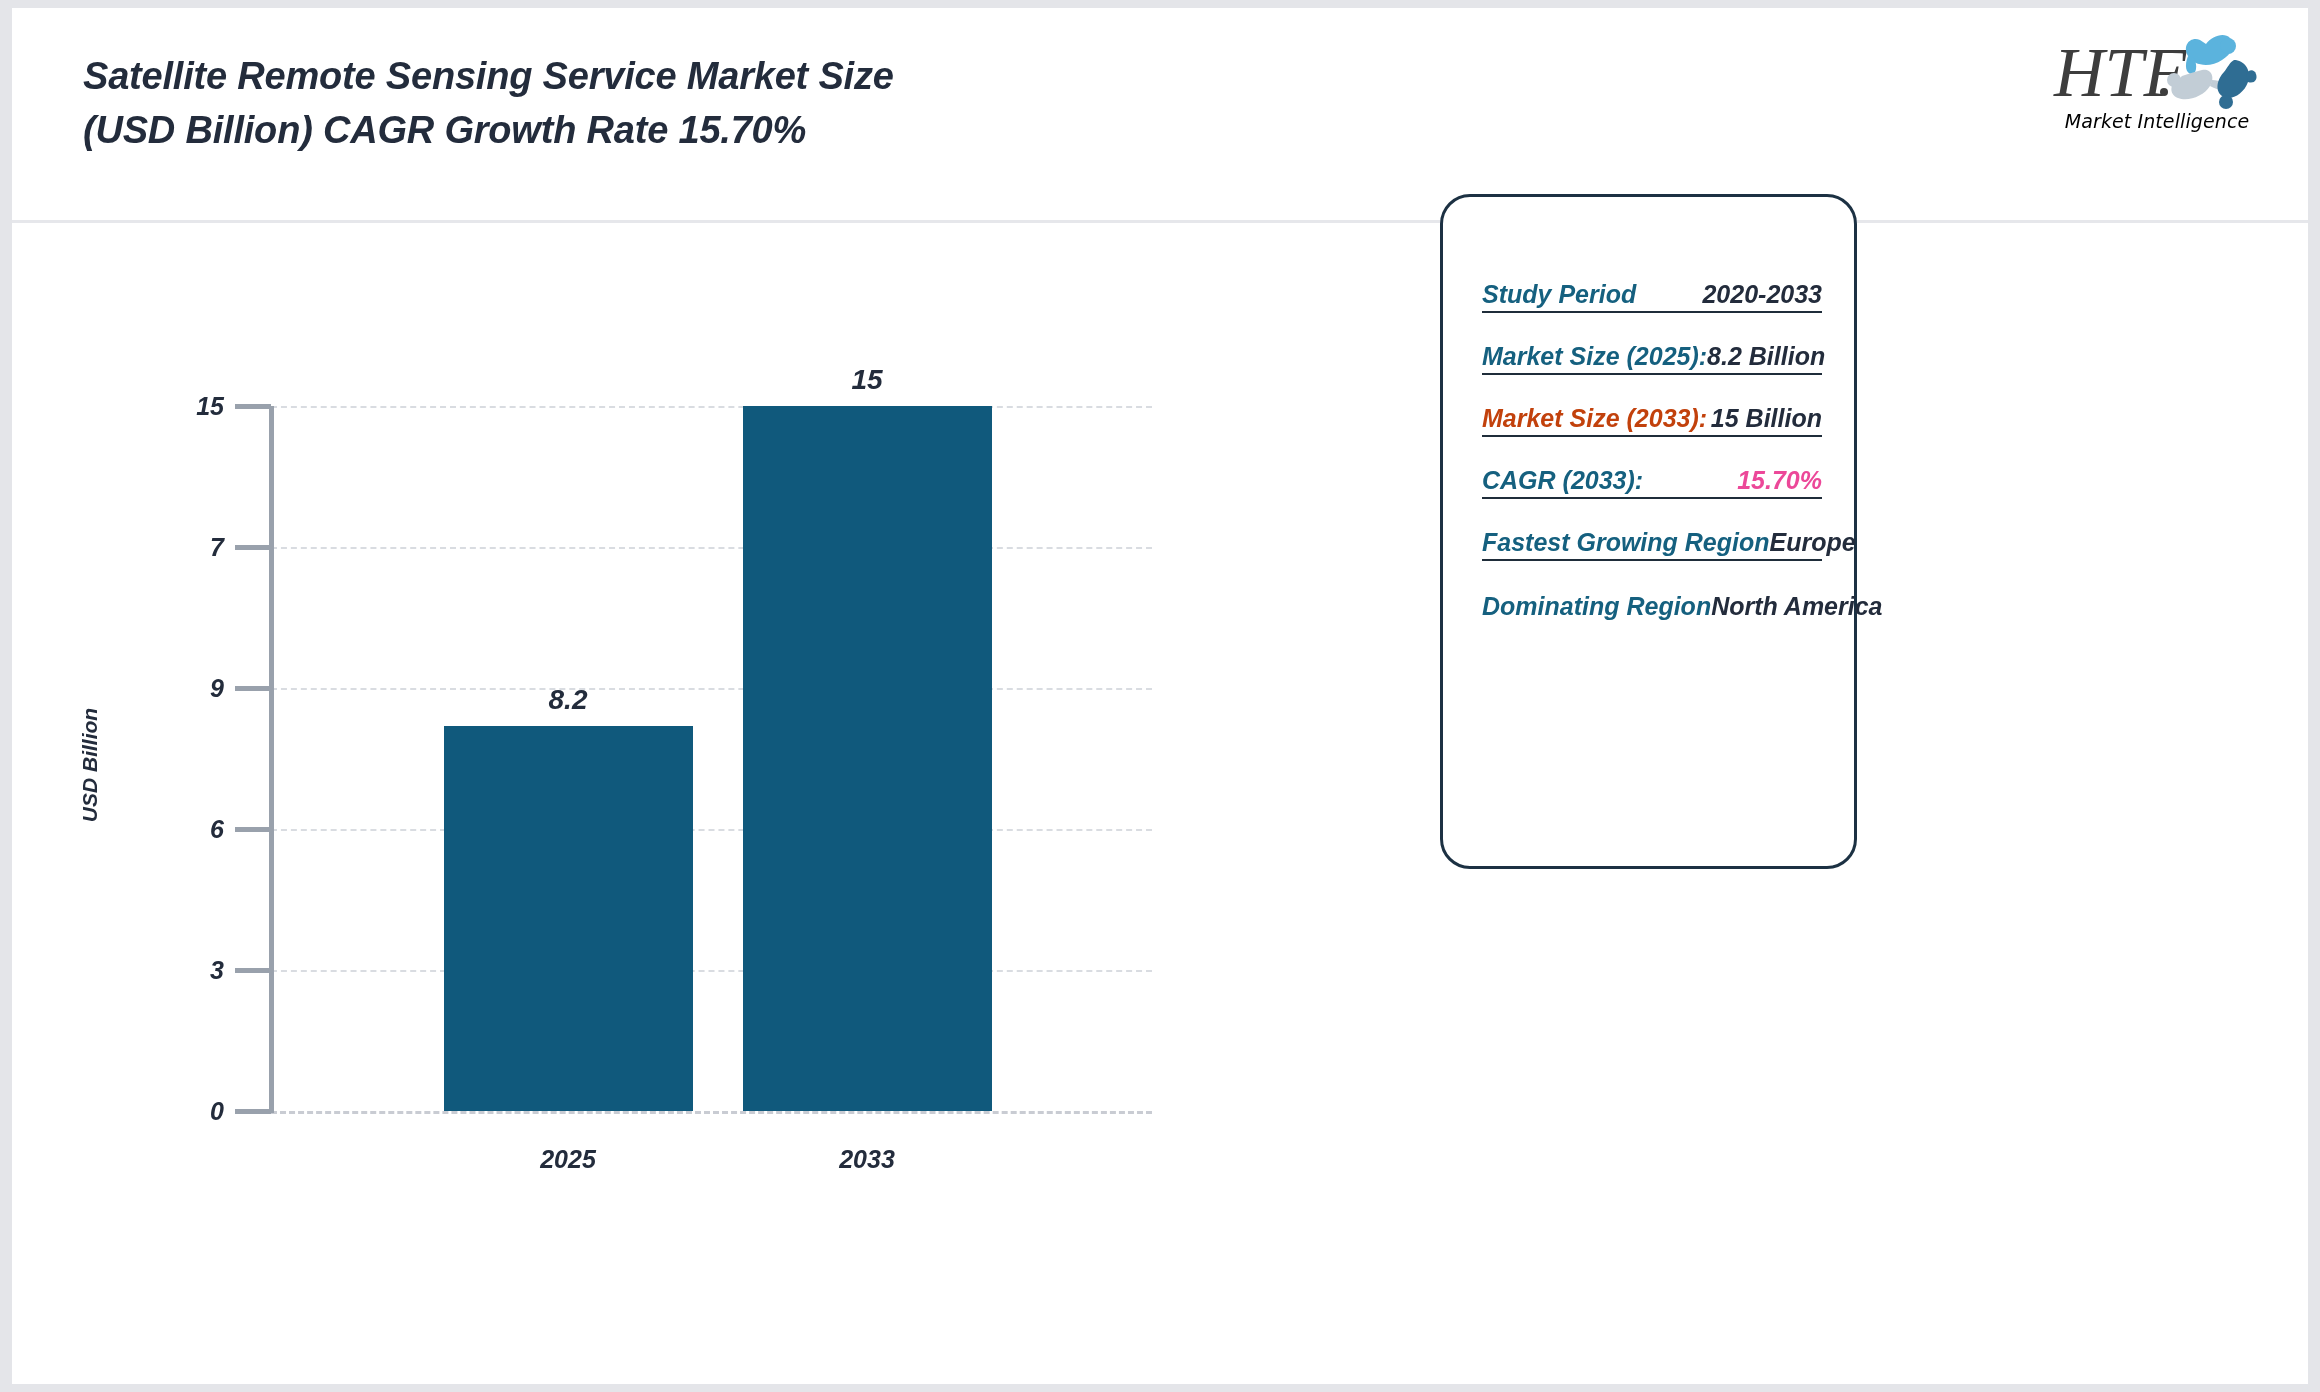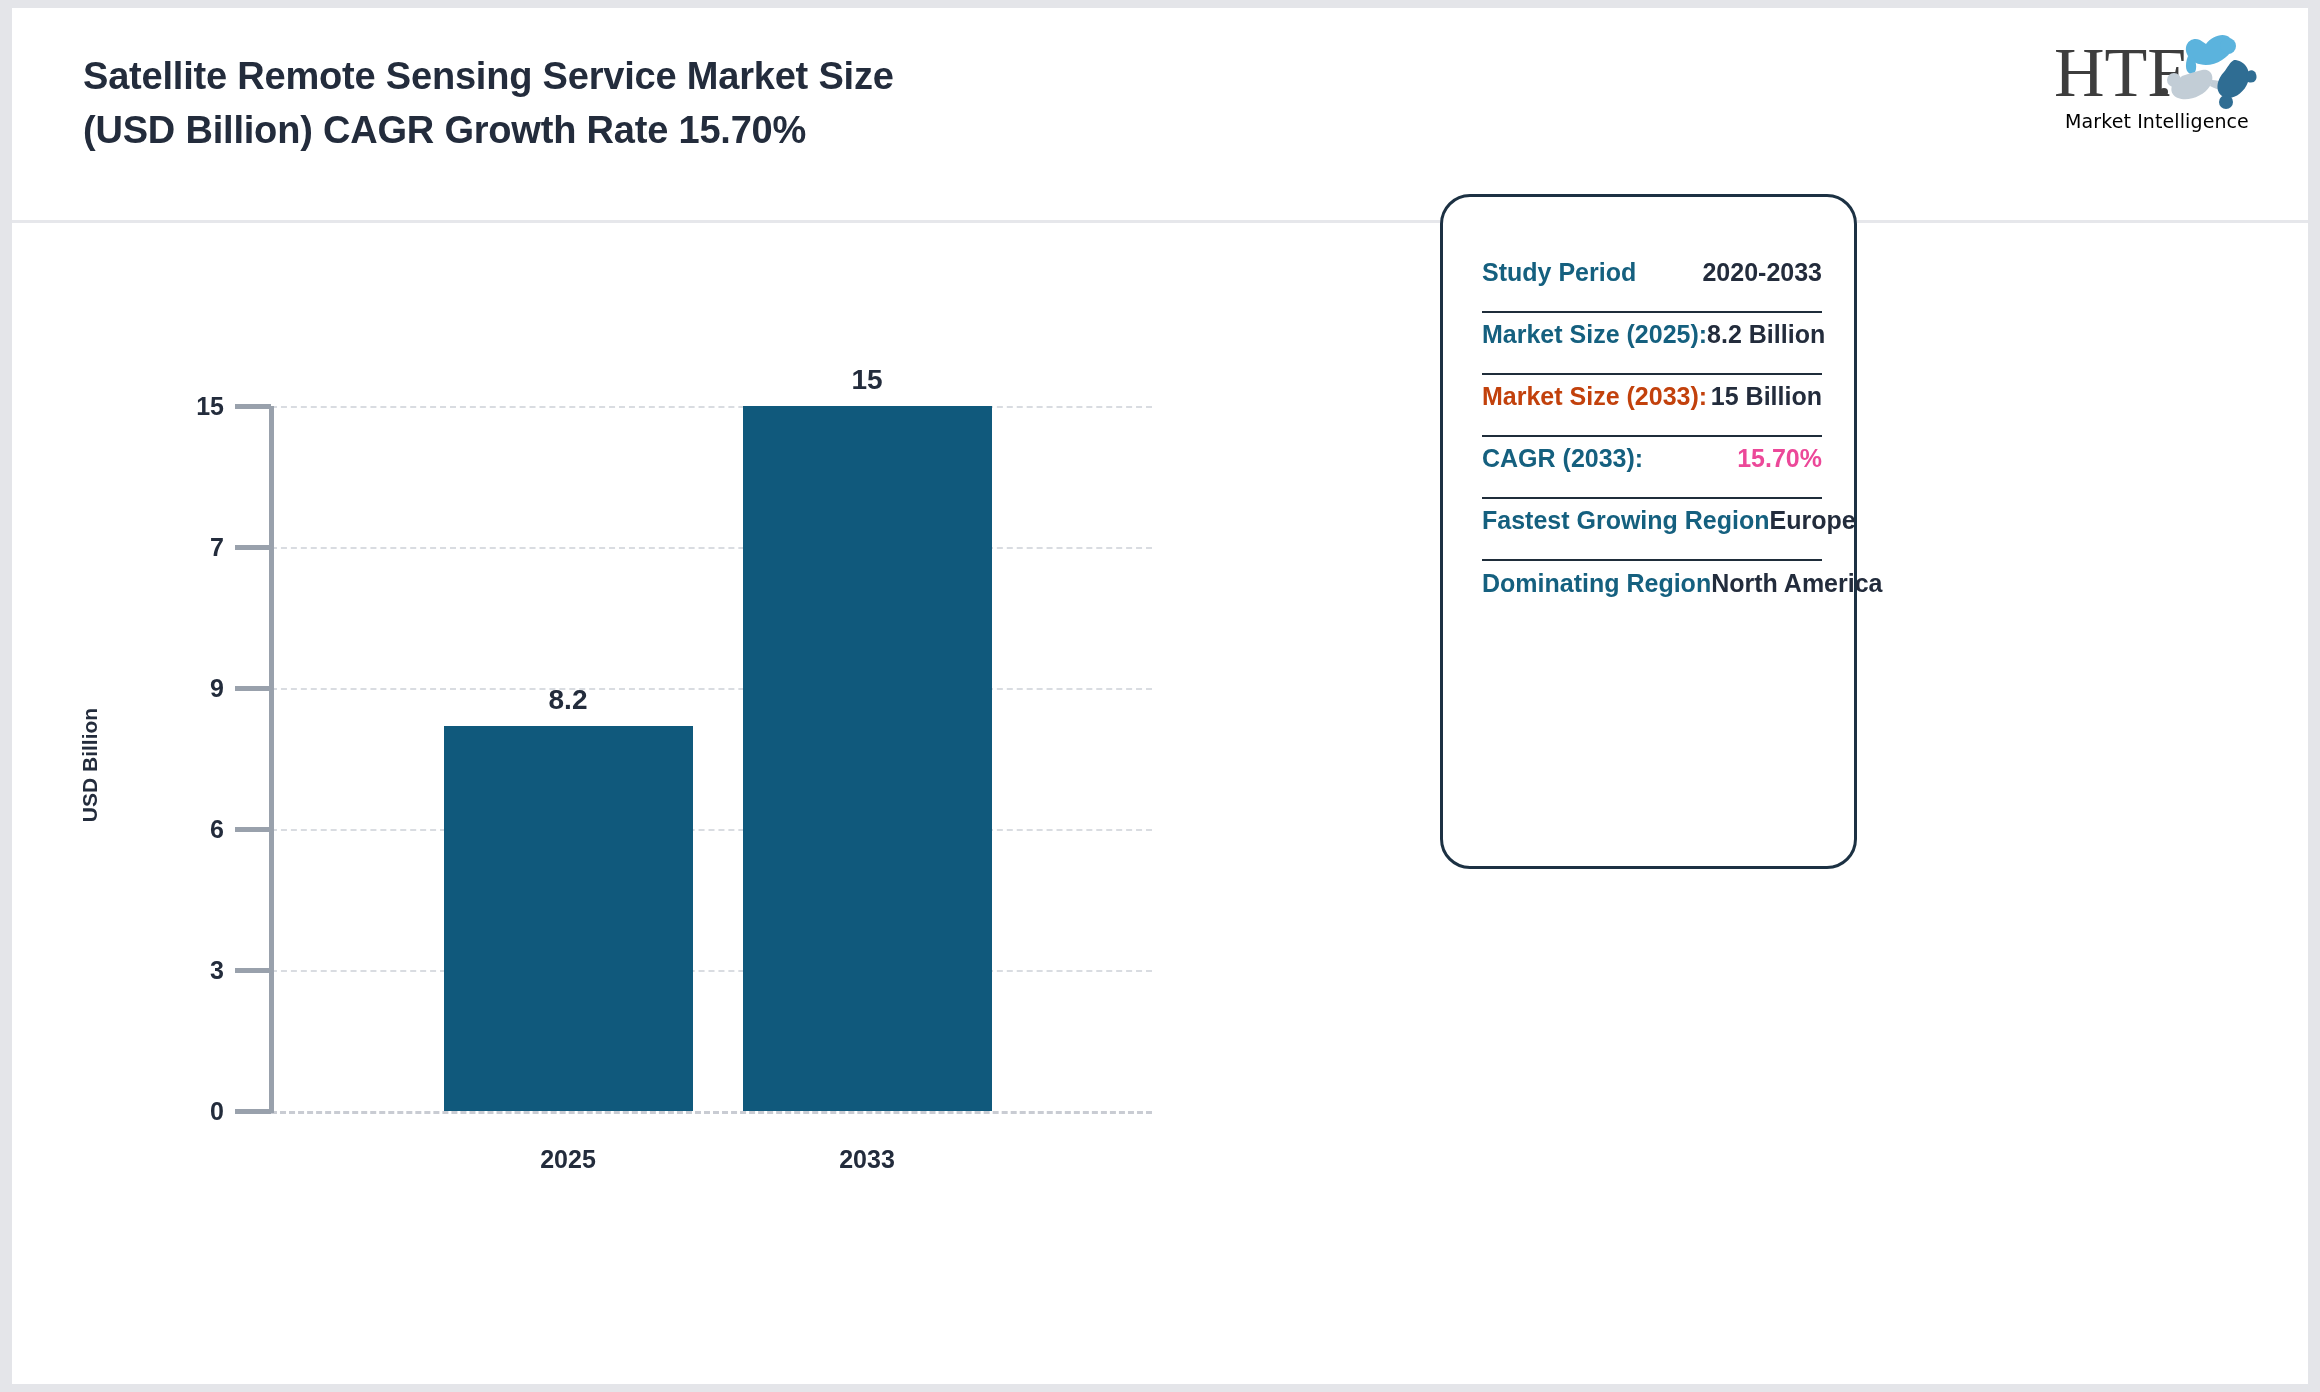--- a/index.html
+++ b/index.html
@@ -12,20 +12,21 @@
     overflow: hidden;
   }
 
   #page {
     position: absolute;
     left: 12px;
     top: 8px;
     width: 2296px;
     height: 1376px;
     background: #ffffff;
+    font-style: italic;
   }
 
   
   #header {
     position: absolute;
     left: 0; top: 0;
     width: 100%;
     height: 215px;
     border-bottom: 3px solid #e6e7eb;
   }
@@ -173,25 +174,25 @@
     background: #ffffff;
   }
   #info-rows {
     position: absolute;
     left: 39px;
     top: 54px;
     width: 340px;
   }
   .info-row {
     display: flex;
-    align-items: center;
+    align-items: flex-end;
     justify-content: space-between;
     height: 62px;
     border-bottom: 2px solid #1f2d3a;
-    padding-bottom: 18px;
+    padding-bottom: 2px;
   }
   .info-row:last-child { border-bottom: none; }
   .info-label {
     font-size: 25px;
     font-weight: bold;
     color: #15607f;
     white-space: nowrap;
   }
   .info-value {
     font-size: 25px;

